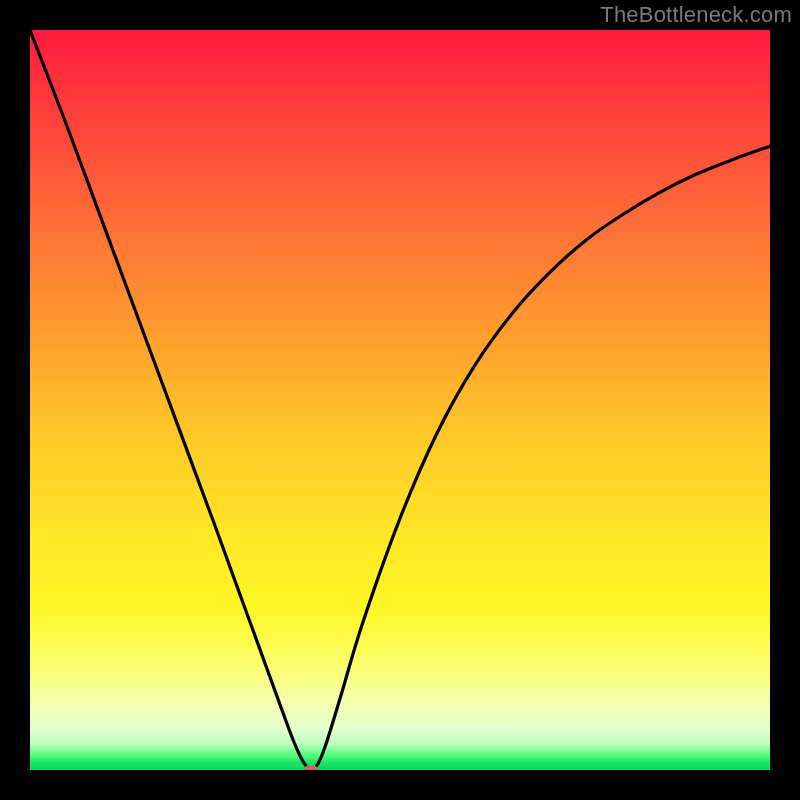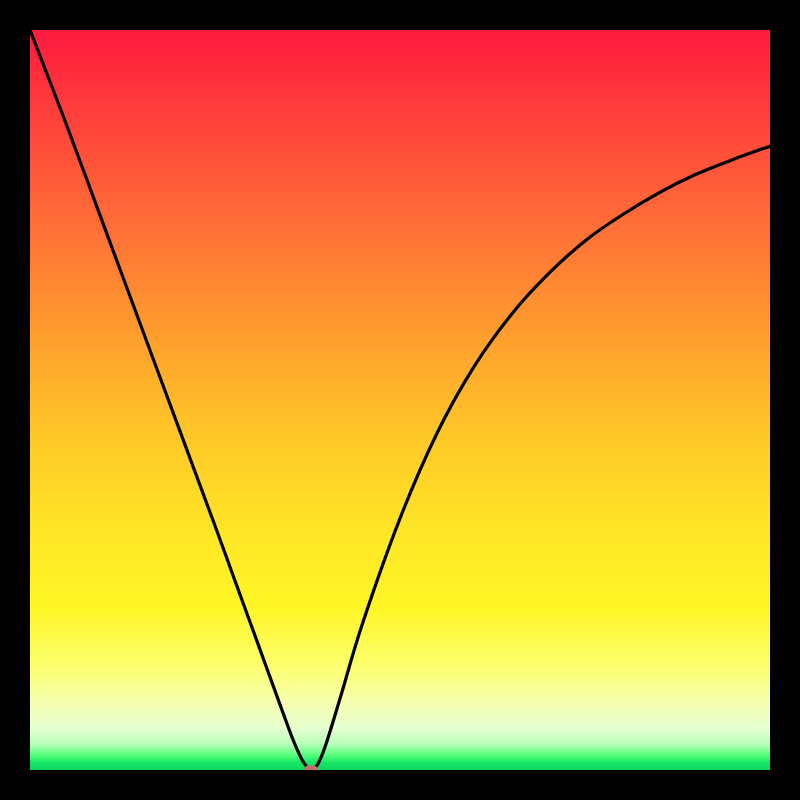--- a/index.html
+++ b/index.html
@@ -72,20 +72,21 @@
     background: #c96a6f;
     border-radius: 5px;
     transform: translate(-50%, -50%);
     z-index: 5;
   }
 </style>
 </head>
 <body>
 
 <div class="frame">
+  <div class="watermark">TheBottleneck.com</div>
 
   <div class="plot-area">
     <div class="gradient"></div>
 
     <svg class="curve" viewBox="0 0 740 740" preserveAspectRatio="none">
       <path id="curve-path" fill="none" stroke="#000" stroke-width="3.2" stroke-linecap="round" stroke-linejoin="round" d="M 0.00 0.00 C 6.66 17.32, 23.68 60.90, 37.00 96.20 C 50.32 131.50, 60.68 160.14, 74.00 196.10 C 87.32 232.06, 97.68 260.04, 111.00 296.00 C 124.32 331.96, 134.68 359.94, 148.00 395.90 C 161.32 431.86, 175.68 470.49, 185.00 495.80 C 194.32 521.11, 194.47 521.85, 199.80 536.50 C 205.13 551.15, 209.27 562.55, 214.60 577.20 C 219.93 591.85, 224.07 603.25, 229.40 617.90 C 234.73 632.55, 238.87 643.95, 244.20 658.60 C 249.53 673.25, 255.00 688.64, 259.00 699.30 C 263.00 709.96, 263.74 711.81, 266.40 717.80 C 269.06 723.79, 271.14 728.60, 273.80 732.60 C 276.46 736.60, 278.54 740.00, 281.20 740.00 C 283.86 740.00, 285.94 737.26, 288.60 732.60 C 291.26 727.94, 292.00 726.09, 296.00 714.10 C 300.00 702.11, 304.14 687.98, 310.80 666.00 C 317.46 644.02, 322.34 623.97, 333.00 592.00 C 343.66 560.03, 356.68 522.37, 370.00 488.40 C 383.32 454.43, 393.68 430.61, 407.00 403.30 C 420.32 375.99, 430.68 358.01, 444.00 336.70 C 457.32 315.39, 467.68 301.55, 481.00 284.90 C 494.32 268.25, 504.68 257.52, 518.00 244.20 C 531.32 230.88, 541.68 221.56, 555.00 210.90 C 568.32 200.24, 578.68 193.66, 592.00 185.00 C 605.32 176.34, 615.68 170.13, 629.00 162.80 C 642.32 155.47, 652.68 150.29, 666.00 144.30 C 679.32 138.31, 689.68 134.56, 703.00 129.50 C 716.32 124.44, 733.34 118.58, 740.00 116.18"></path>
     </svg>
 
     <div class="marker" id="marker" style="left: 281.2px; top: 740px;"></div>
   </div>

